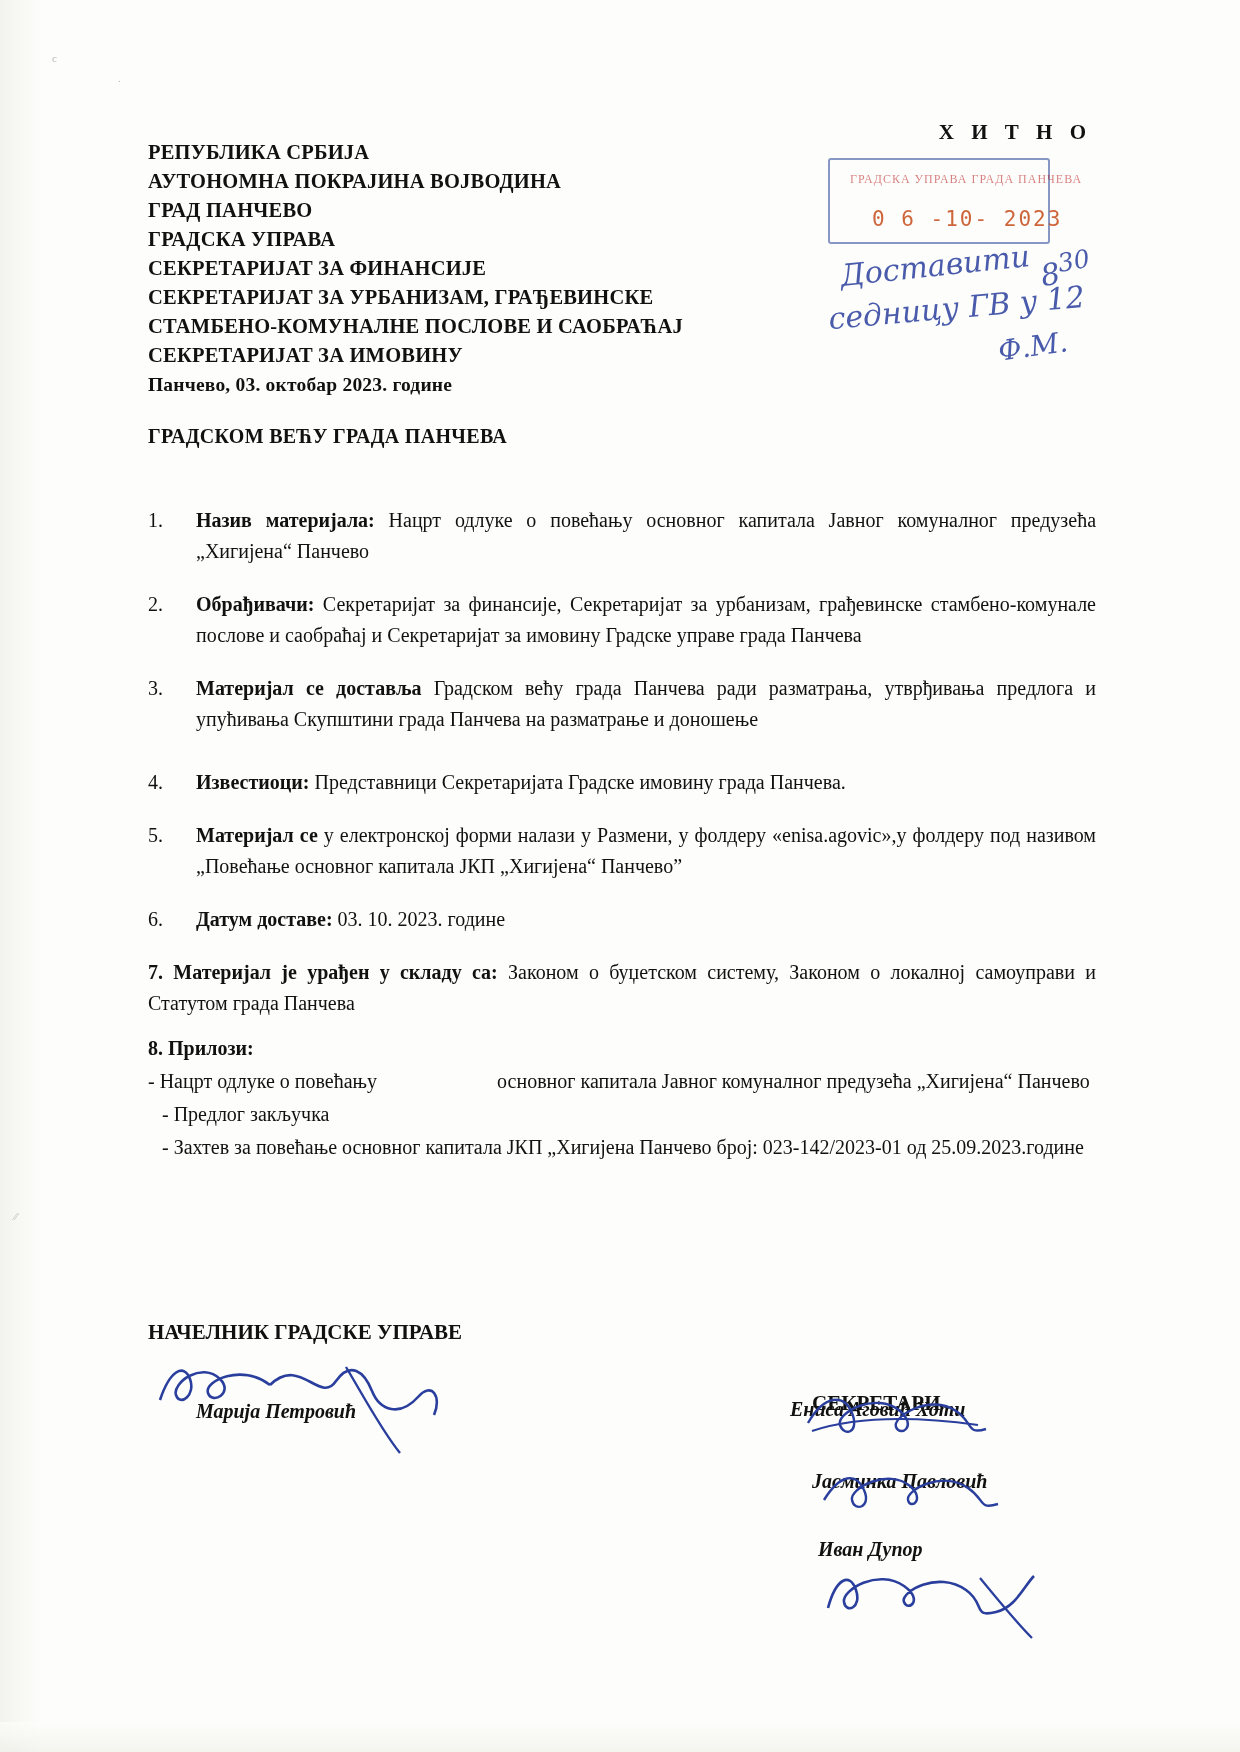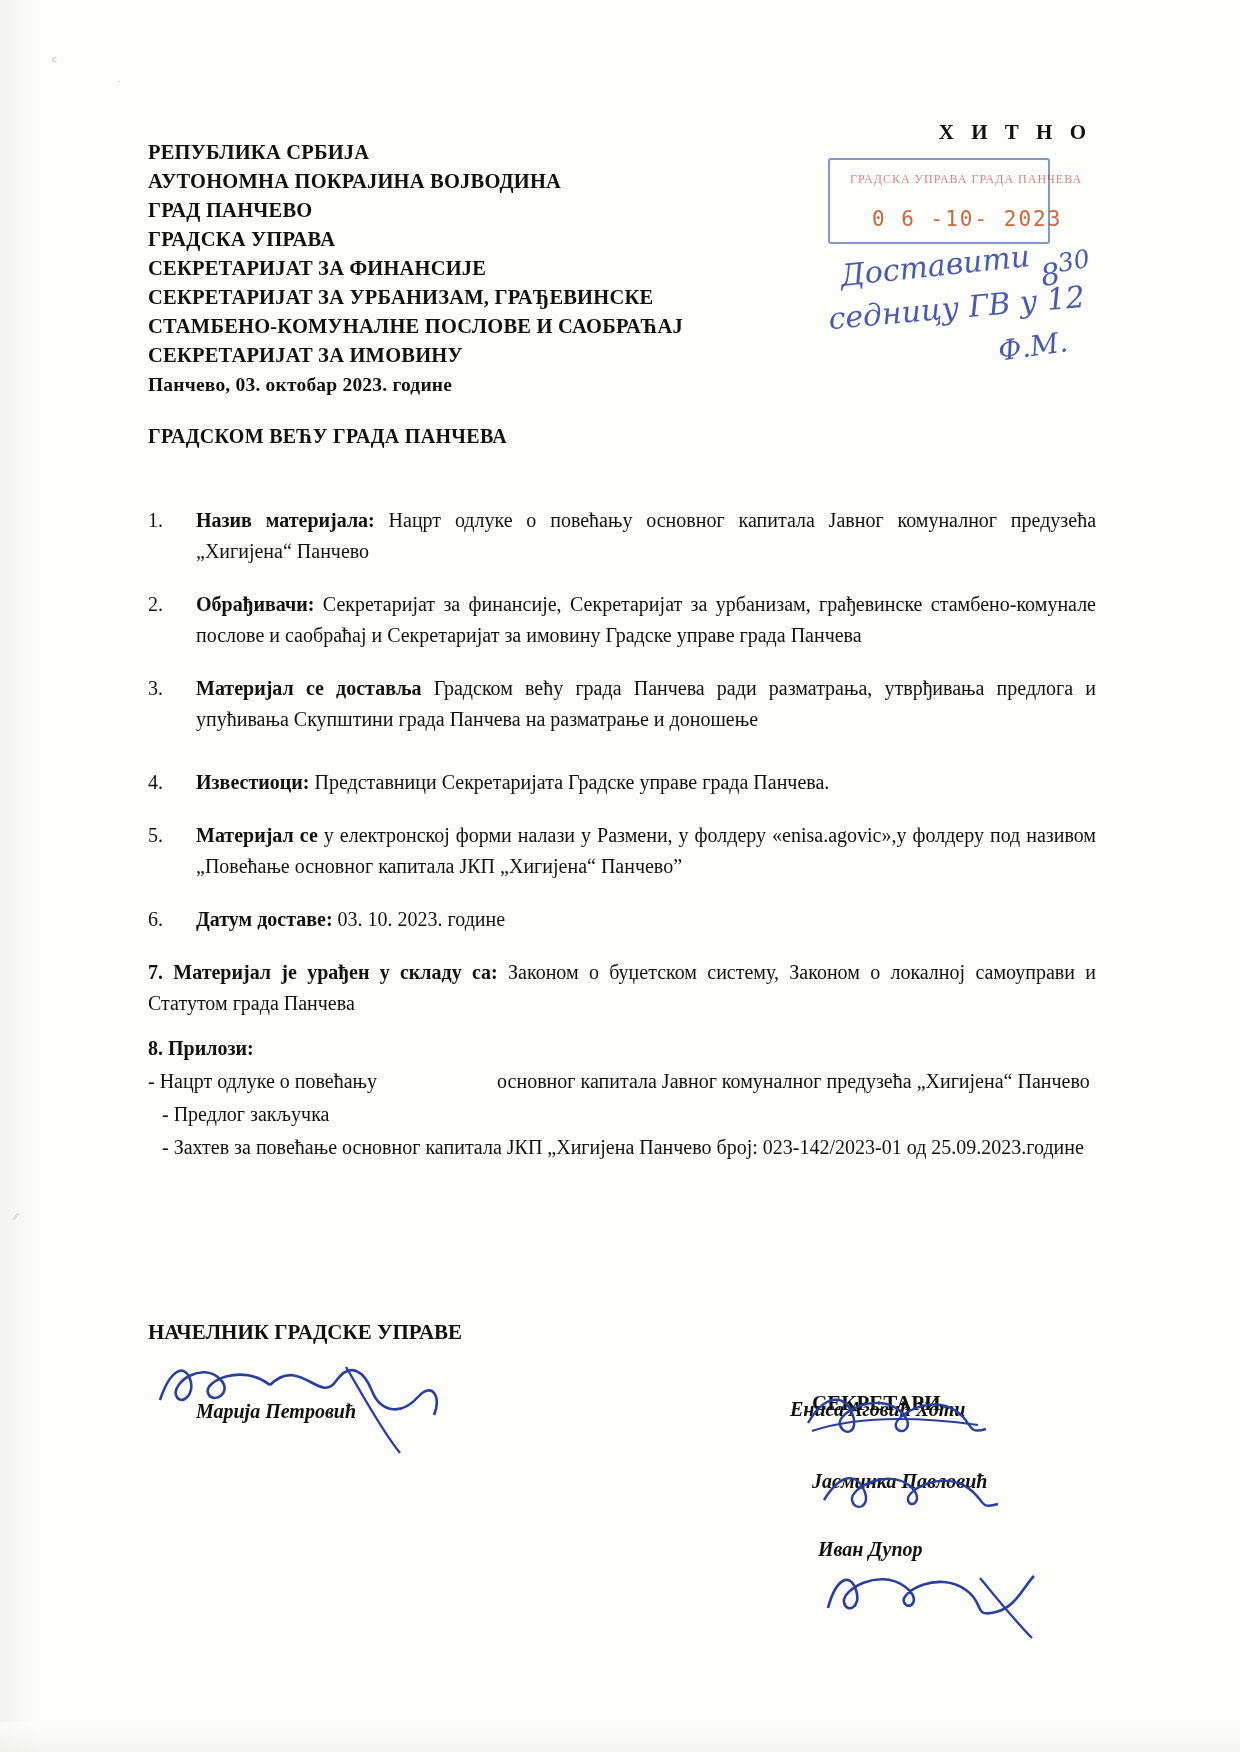--- a/index.html
+++ b/index.html
@@ -233,21 +233,21 @@
       <b>Обрађивачи:</b><span> Секретаријат за финансије,  Секретаријат за урбанизам, грађевинске стамбено-комунале послове и саобраћај  и Секретаријат за имовину Градске управе града Панчева</span>
     </div>
 
     <div class="item gap-big">
       <span class="num">3.</span>
       <b>Материјал се доставља</b><span> Градском већу  града Панчева ради разматрања, утврђивања предлога и упућивања Скупштини града Панчева на разматрање и доношење</span>
     </div>
 
     <div class="item">
       <span class="num">4.</span>
-      <b>Известиоци:</b><span> Представници Секретаријата Градске управе града Панчева.</span>
+      <b>Известиоци:</b><span> Представници Секретаријата Градске имовину града Панчева.</span>
     </div>
 
     <div class="item">
       <span class="num">5.</span>
       <b>Материјал се</b><span> у електронској форми налази у Размени, у фолдеру    «enisa.agovic»,у фолдеру под називом  „Повећање основног капитала ЈКП „Хигијена“ Панчево”</span>
     </div>
 
     <div class="item">
       <span class="num">6.</span>
       <b>Датум доставе:</b><span> 03. 10. 2023. године</span>

